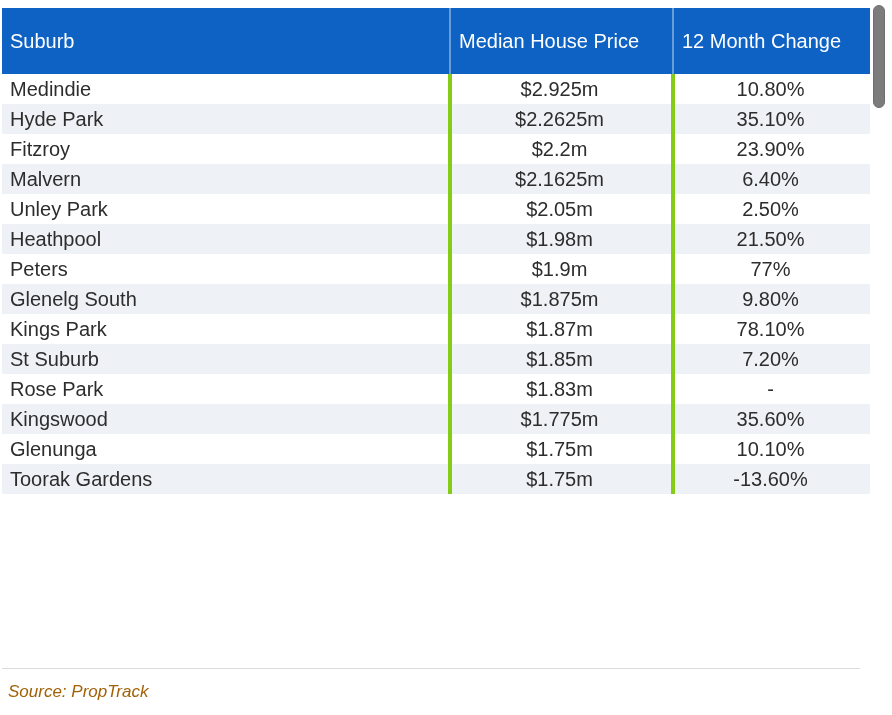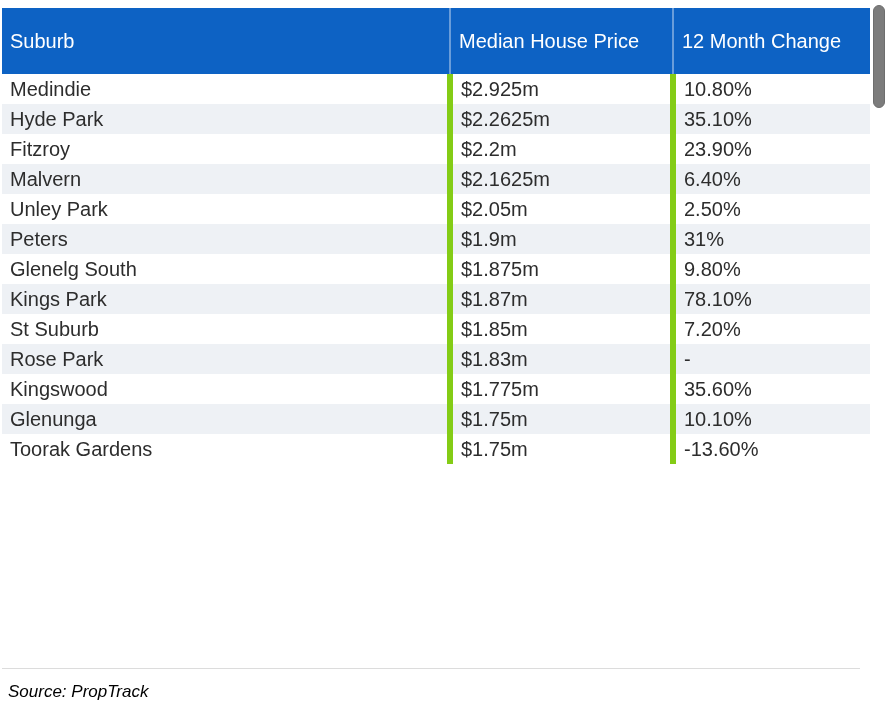--- a/index.html
+++ b/index.html
@@ -46,21 +46,22 @@
     color: #2d2d2d;
     text-align: left;
     vertical-align: middle;
     padding: 0 12px 0 8px;
     height: 30px;
     background: #ffffff;
     white-space: nowrap;
     overflow: hidden;
   }
   tbody td + td {
-    border-left: 6px solid #84cc16;
+    border-left: 4px solid #84cc16;
+    text-align: center;
   }
   tbody tr:nth-child(even) td {
     background: #eef1f5;
   }
   .scrollbar-thumb {
     position: absolute;
     left: 873px;
     top: 5px;
     width: 12px;
     height: 103px;
@@ -76,21 +77,21 @@
     width: 858px;
     height: 1px;
     background: #dcdcdc;
   }
   .source-note {
     position: absolute;
     left: 8px;
     top: 682px;
     font-size: 17px;
     font-style: italic;
-    color: #000000;
+    color: #a16207;
   }
 </style>
 </head>
 <body>
 
 <div class="page">
 
   <div class="table-wrap">
     <table>
       <colgroup>
@@ -130,25 +131,30 @@
     <td>6.40%</td>
   </tr>
 
 
   <tr>
     <td>Unley Park</td>
     <td>$2.05m</td>
     <td>2.50%</td>
   </tr>
 
+  <tr>
+    <td>Heathpool</td>
+    <td>$1.98m</td>
+    <td>21.50%</td>
+  </tr>
 
   <tr>
     <td>Peters</td>
     <td>$1.9m</td>
-    <td>31%</td>
+    <td>77%</td>
   </tr>
 
   <tr>
     <td>Glenelg South</td>
     <td>$1.875m</td>
     <td>9.80%</td>
   </tr>
 
   <tr>
     <td>Kings Park</td>

